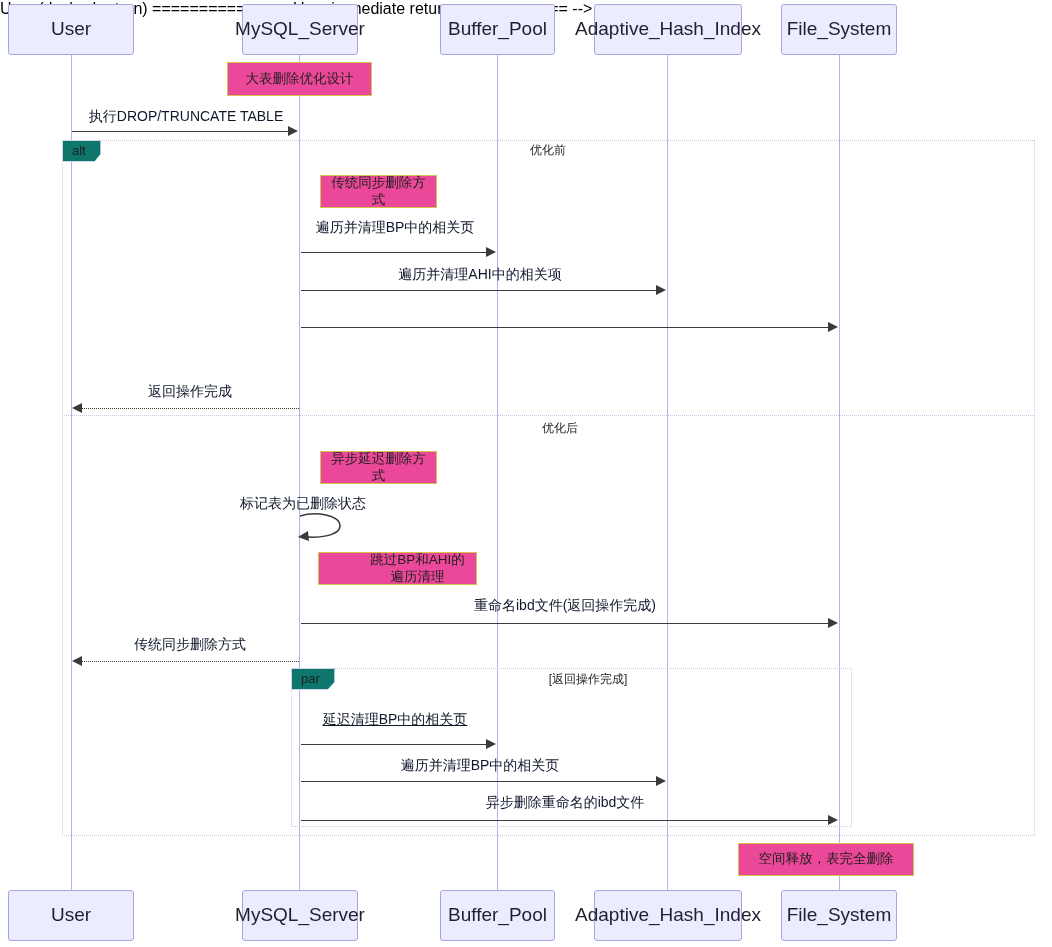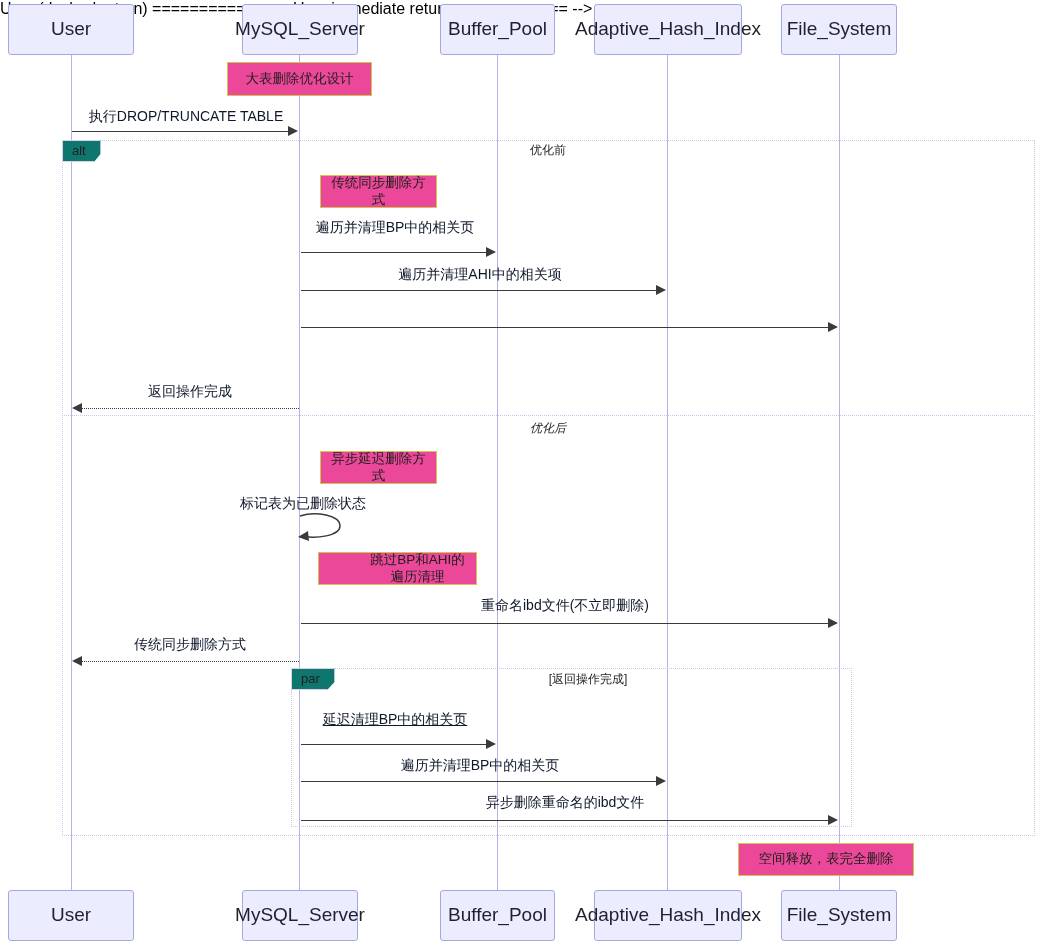--- a/index.html
+++ b/index.html
@@ -166,21 +166,21 @@
 
   
   <div class="frame" style="left:62px; top:140px; width:973px; height:696px;"></div>
   <div class="frame-tag" style="left:62px; top:140px;">
     <span>alt</span>
   </div>
   <div class="frame-cond" style="left:448px; top:142px; width:200px;">
     <span>优化前</span>
   </div>
   <div class="frame-divider" style="left:62px; top:415px; width:973px;"></div>
-  <div class="frame-cond" style="left:448px; top:420px; width:200px;font-style:italic;">
+  <div class="frame-cond" style="left:460px; top:420px; width:200px;">
     <span>优化后</span>
   </div>
 
   
   <div class="note" style="left:320px; top:175px; width:117px; height:33px;">
     <span>传统同步删除方式</span>
   </div>
 
   
   <div class="msg-label" style="left:300px; top:219px; width:190px;">
@@ -221,21 +221,21 @@
     <polygon points="12,19 2,25 13,29" fill="#3a3a3a"></polygon>
   </svg>
 
   
   <div class="note" style="left:318px; top:552px; width:159px; height:33px;padding-left:48px;">
     <span>跳过BP和AHI的遍历清理</span>
   </div>
 
   
   <div class="msg-label" style="left:300px; top:597px; width:530px;">
-    <span>重命名ibd文件(不立即删除)</span>
+    <span>重命名ibd文件(返回操作完成)</span>
   </div>
   <div class="msg-line" style="left:301px; top:623px; width:529px;"></div>
   <div class="arrowhead right" style="left:828px; top:618px;"></div>
 
    User immediate return ============ --&gt;
   <div class="msg-label" style="left:80px; top:636px; width:220px;">
     <span>传统同步删除方式</span>
   </div>
   <div class="msg-line dashed" style="left:82px; top:661px; width:217px;"></div>
   <div class="arrowhead left" style="left:72px; top:656px;"></div>

